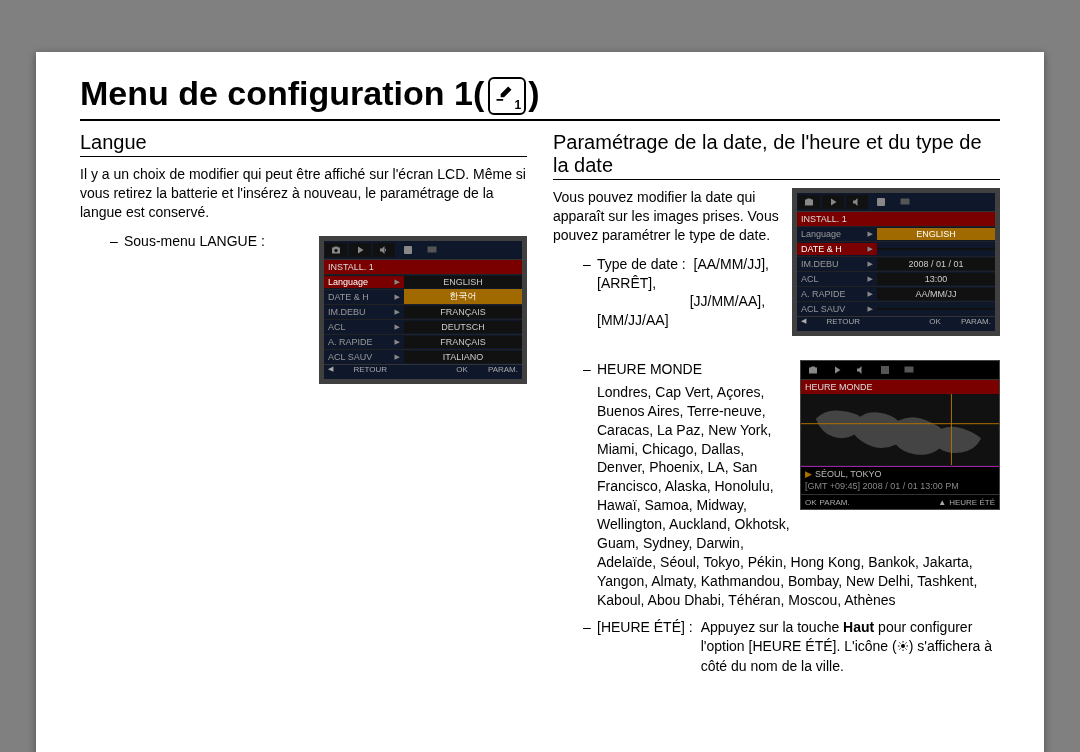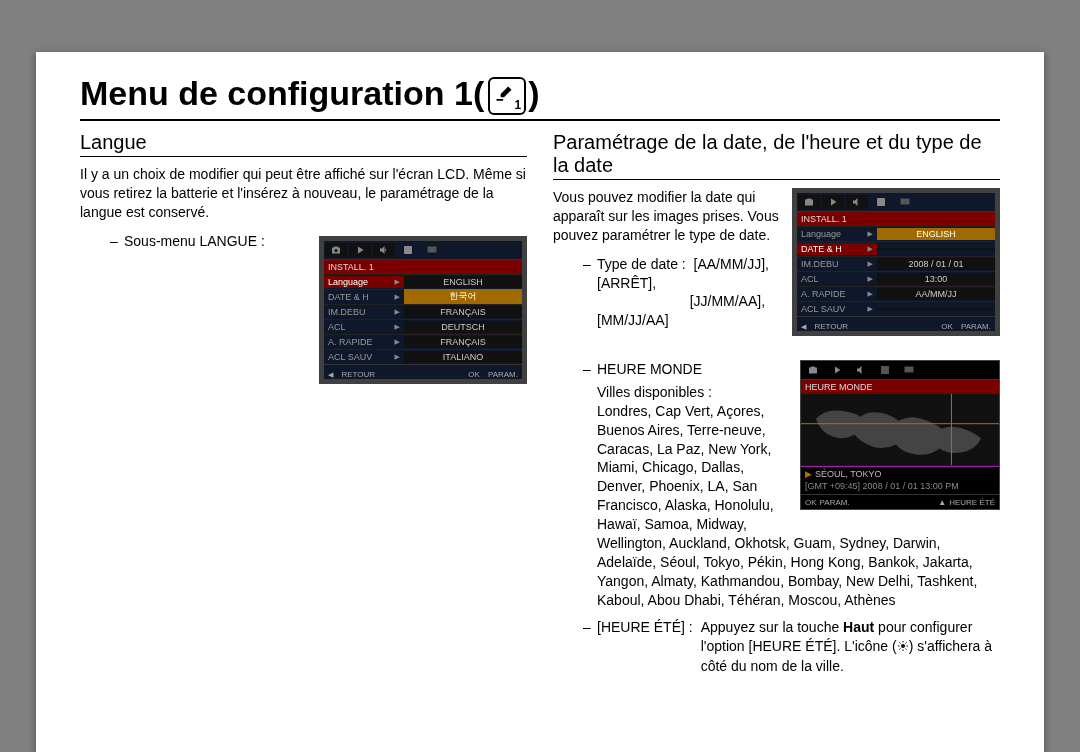--- a/index.html
+++ b/index.html
@@ -26,21 +26,21 @@
   .lcd-tab svg{width:12px;height:12px}
   .lcd-tab.dark{background:#111}
   .lcd-head{background:#7a0000;color:#ddd;padding:2px 4px;font-size:9px}
   .lcd-row{display:flex;align-items:center;height:14px;border-top:1px solid #222}
   .lcd-row.hi .lcd-l{background:#7a0000;color:#fff}
   .lcd-l{width:72px;padding:1px 4px;display:flex;align-items:center;justify-content:space-between;color:#999}
   .lcd-l .tri{font-size:7px;color:#888}
   .lcd-r{flex:1;text-align:center;padding:1px 4px;color:#ccc;background:#111}
   .lcd-r.hi{background:#a06a00;color:#fff}
   .lcd-foot{display:flex;height:14px;border-top:1px solid #333;font-size:8px}
-  .lcd-foot .fcell{flex:1;display:flex;align-items:flex-end;padding:0 4px;color:#aaa;gap:8px}
+  .lcd-foot .fcell{flex:1;display:flex;align-items:flex-start;padding:0 4px;color:#aaa;gap:20px}
   .lcd-foot .fcell.right{justify-content:flex-end}
   .lcd-foot .tri{font-size:7px}
   .right-stack{float:right;margin:0 0 6px 10px}
   .flow{overflow:hidden}
   .world{background:#000;border:1px solid #444;width:198px;font-size:9px;color:#bbb}
   .world .tabs{display:flex;height:18px;border-bottom:1px solid #333}
   .world .tabs .t{width:22px;height:14px;margin:2px 1px;display:flex;align-items:center;justify-content:center;color:#888}
   .world-head{background:#7a0000;color:#ddd;padding:2px 4px}
   .world-map{height:72px;background:#1a1a1a;position:relative}
   .world-map svg{position:absolute;inset:0}
@@ -317,21 +317,20 @@
                 </div>
            <div class="fc right">
                   <span class="tri">▲</span>
                   <span>HEURE ÉTÉ</span>
                 </div>
          </div>
        </div>
 
        <div class="indent">
          <div class="dash-item">HEURE MONDE</div>
-         <div class="dash-sub">Villes disponibles :</div>
          <div class="dash-sub">Londres, Cap Vert, Açores, Buenos Aires, Terre-neuve, Caracas, La Paz, New York, Miami, Chicago, Dallas, Denver, Phoenix, LA, San Francisco, Alaska, Honolulu, Hawaï, Samoa, Midway, Wellington, Auckland, Okhotsk, Guam, Sydney, Darwin,</div>
        </div>
      </div>
      <div class="indent">
             <div class="dash-sub">Adelaïde, Séoul, Tokyo, Pékin, Hong Kong, Bankok, Jakarta, Yangon, Almaty, Kathmandou, Bombay, New Delhi, Tashkent, Kaboul, Abou Dhabi, Téhéran, Moscou, Athènes</div>
           </div>
 
      <div style="height:8px"></div>
      <div class="indent heure-ete">
        <div class="lab">[HEURE ÉTÉ] :</div>

